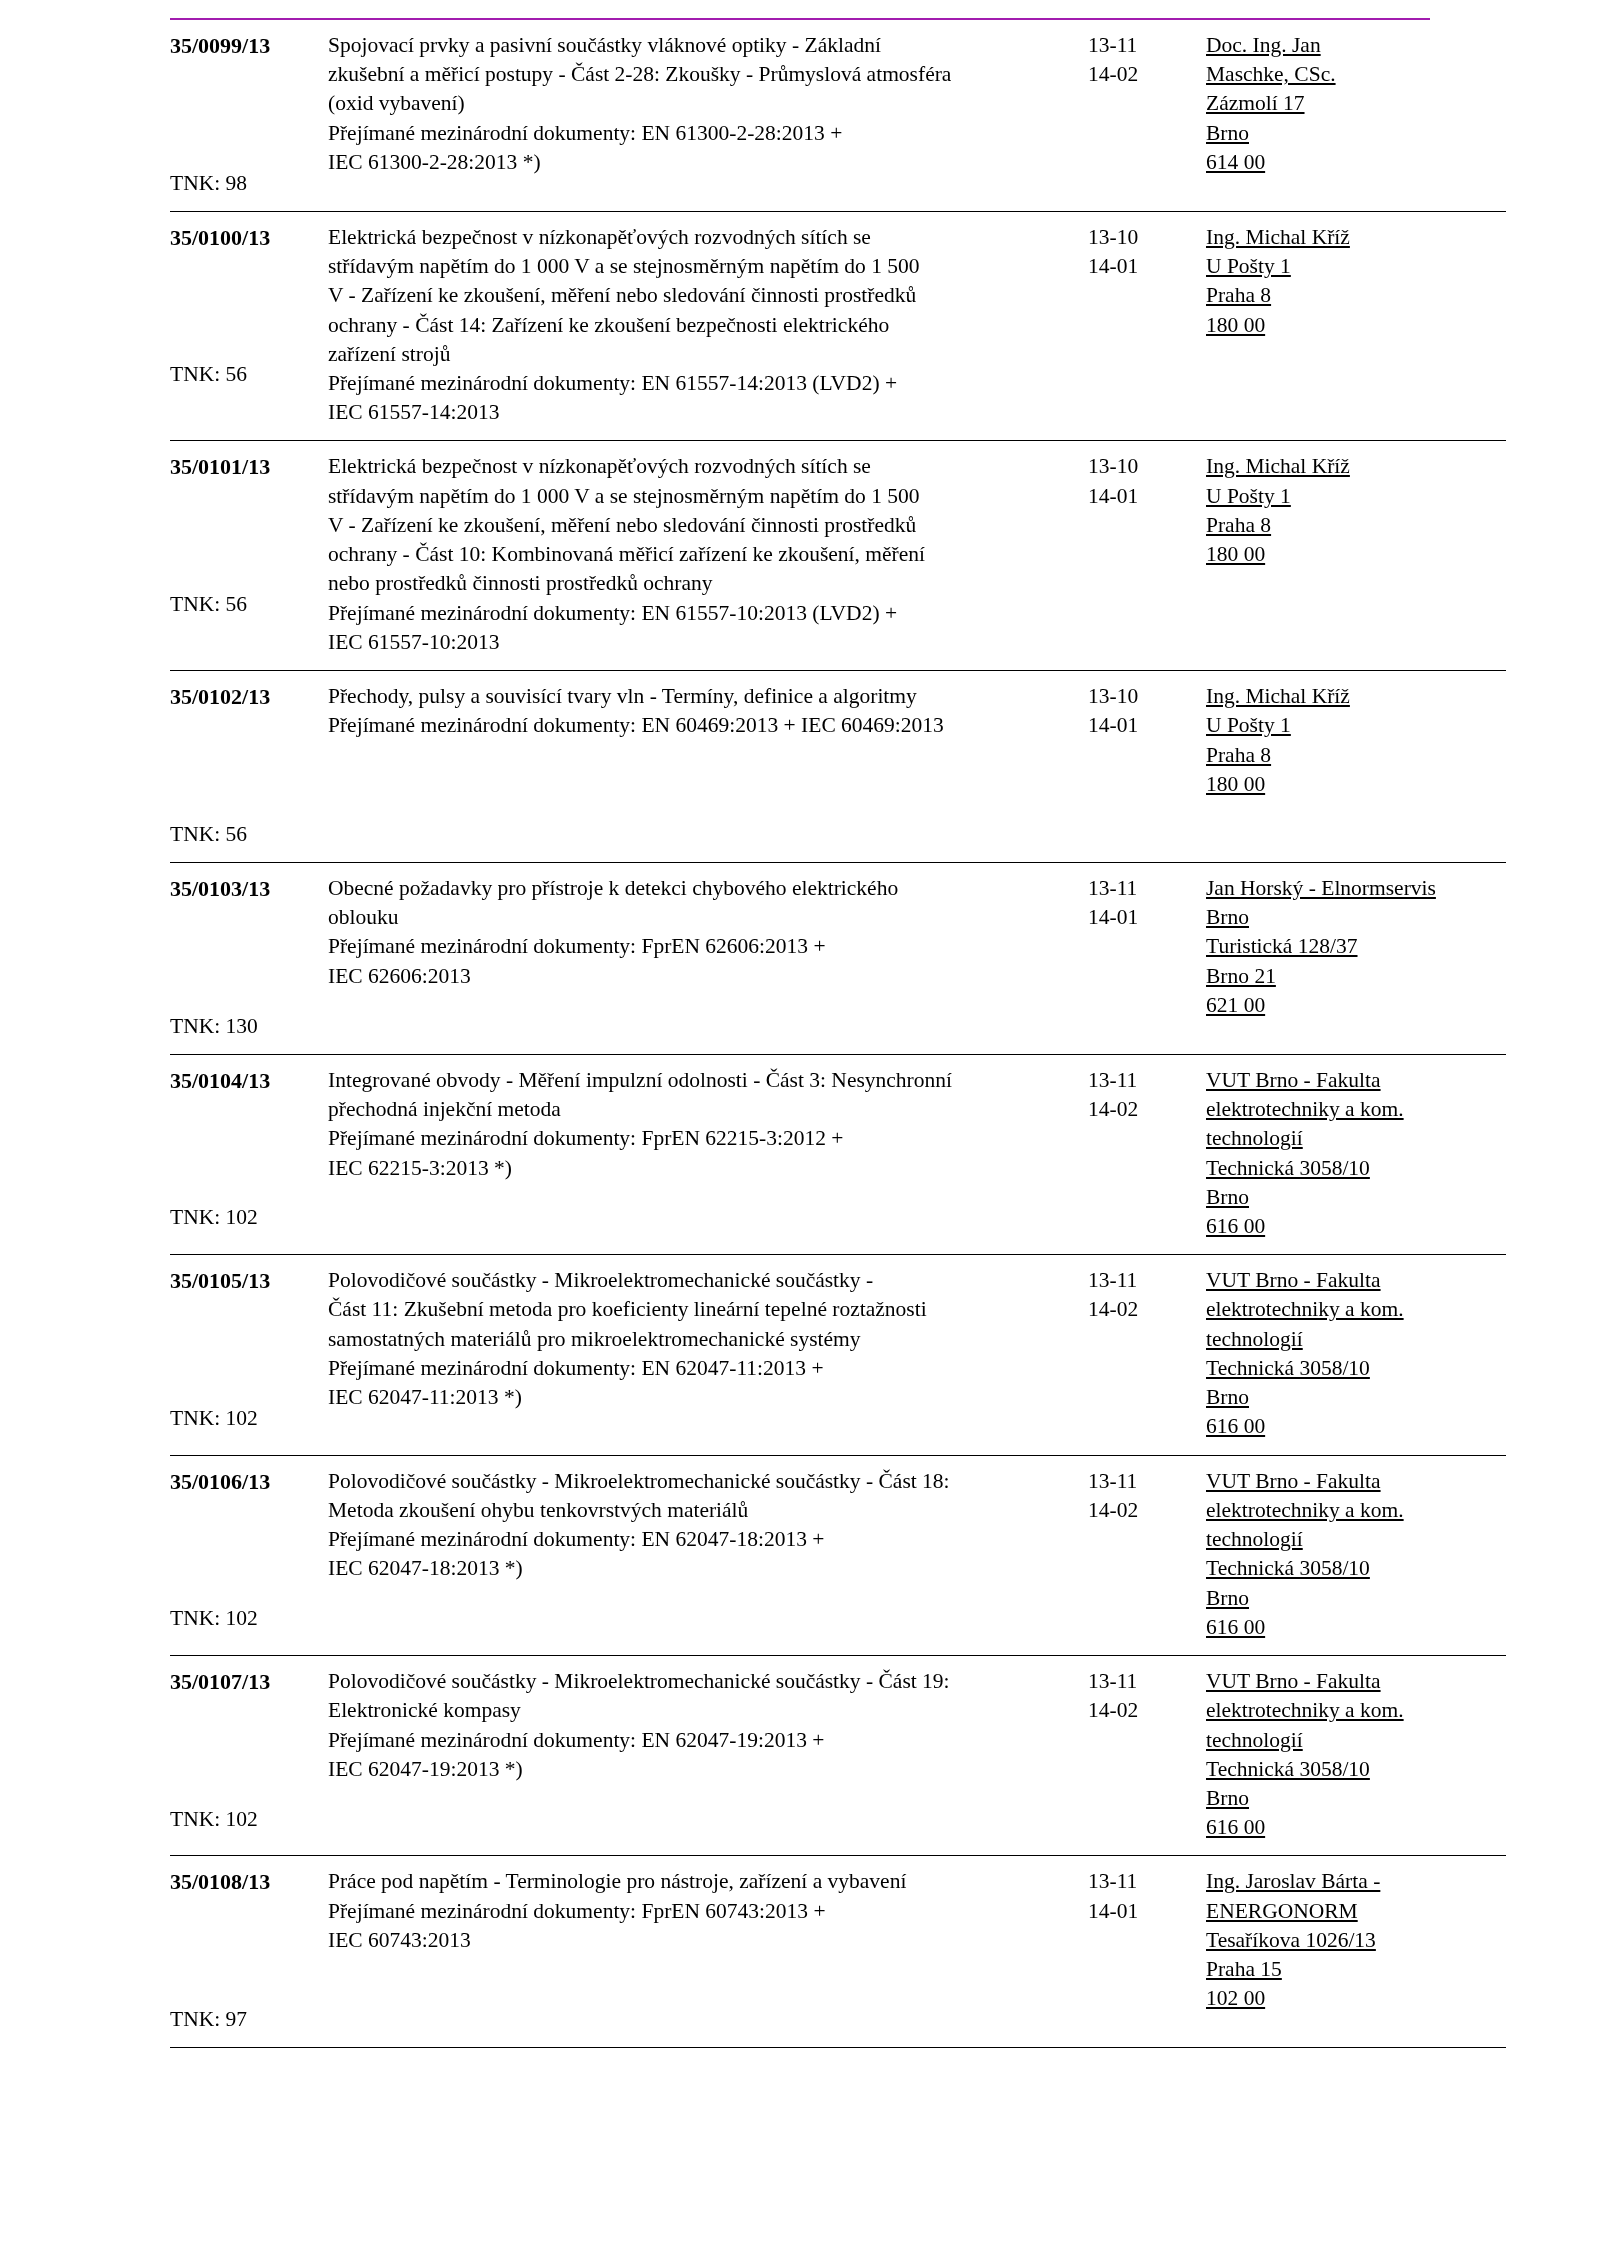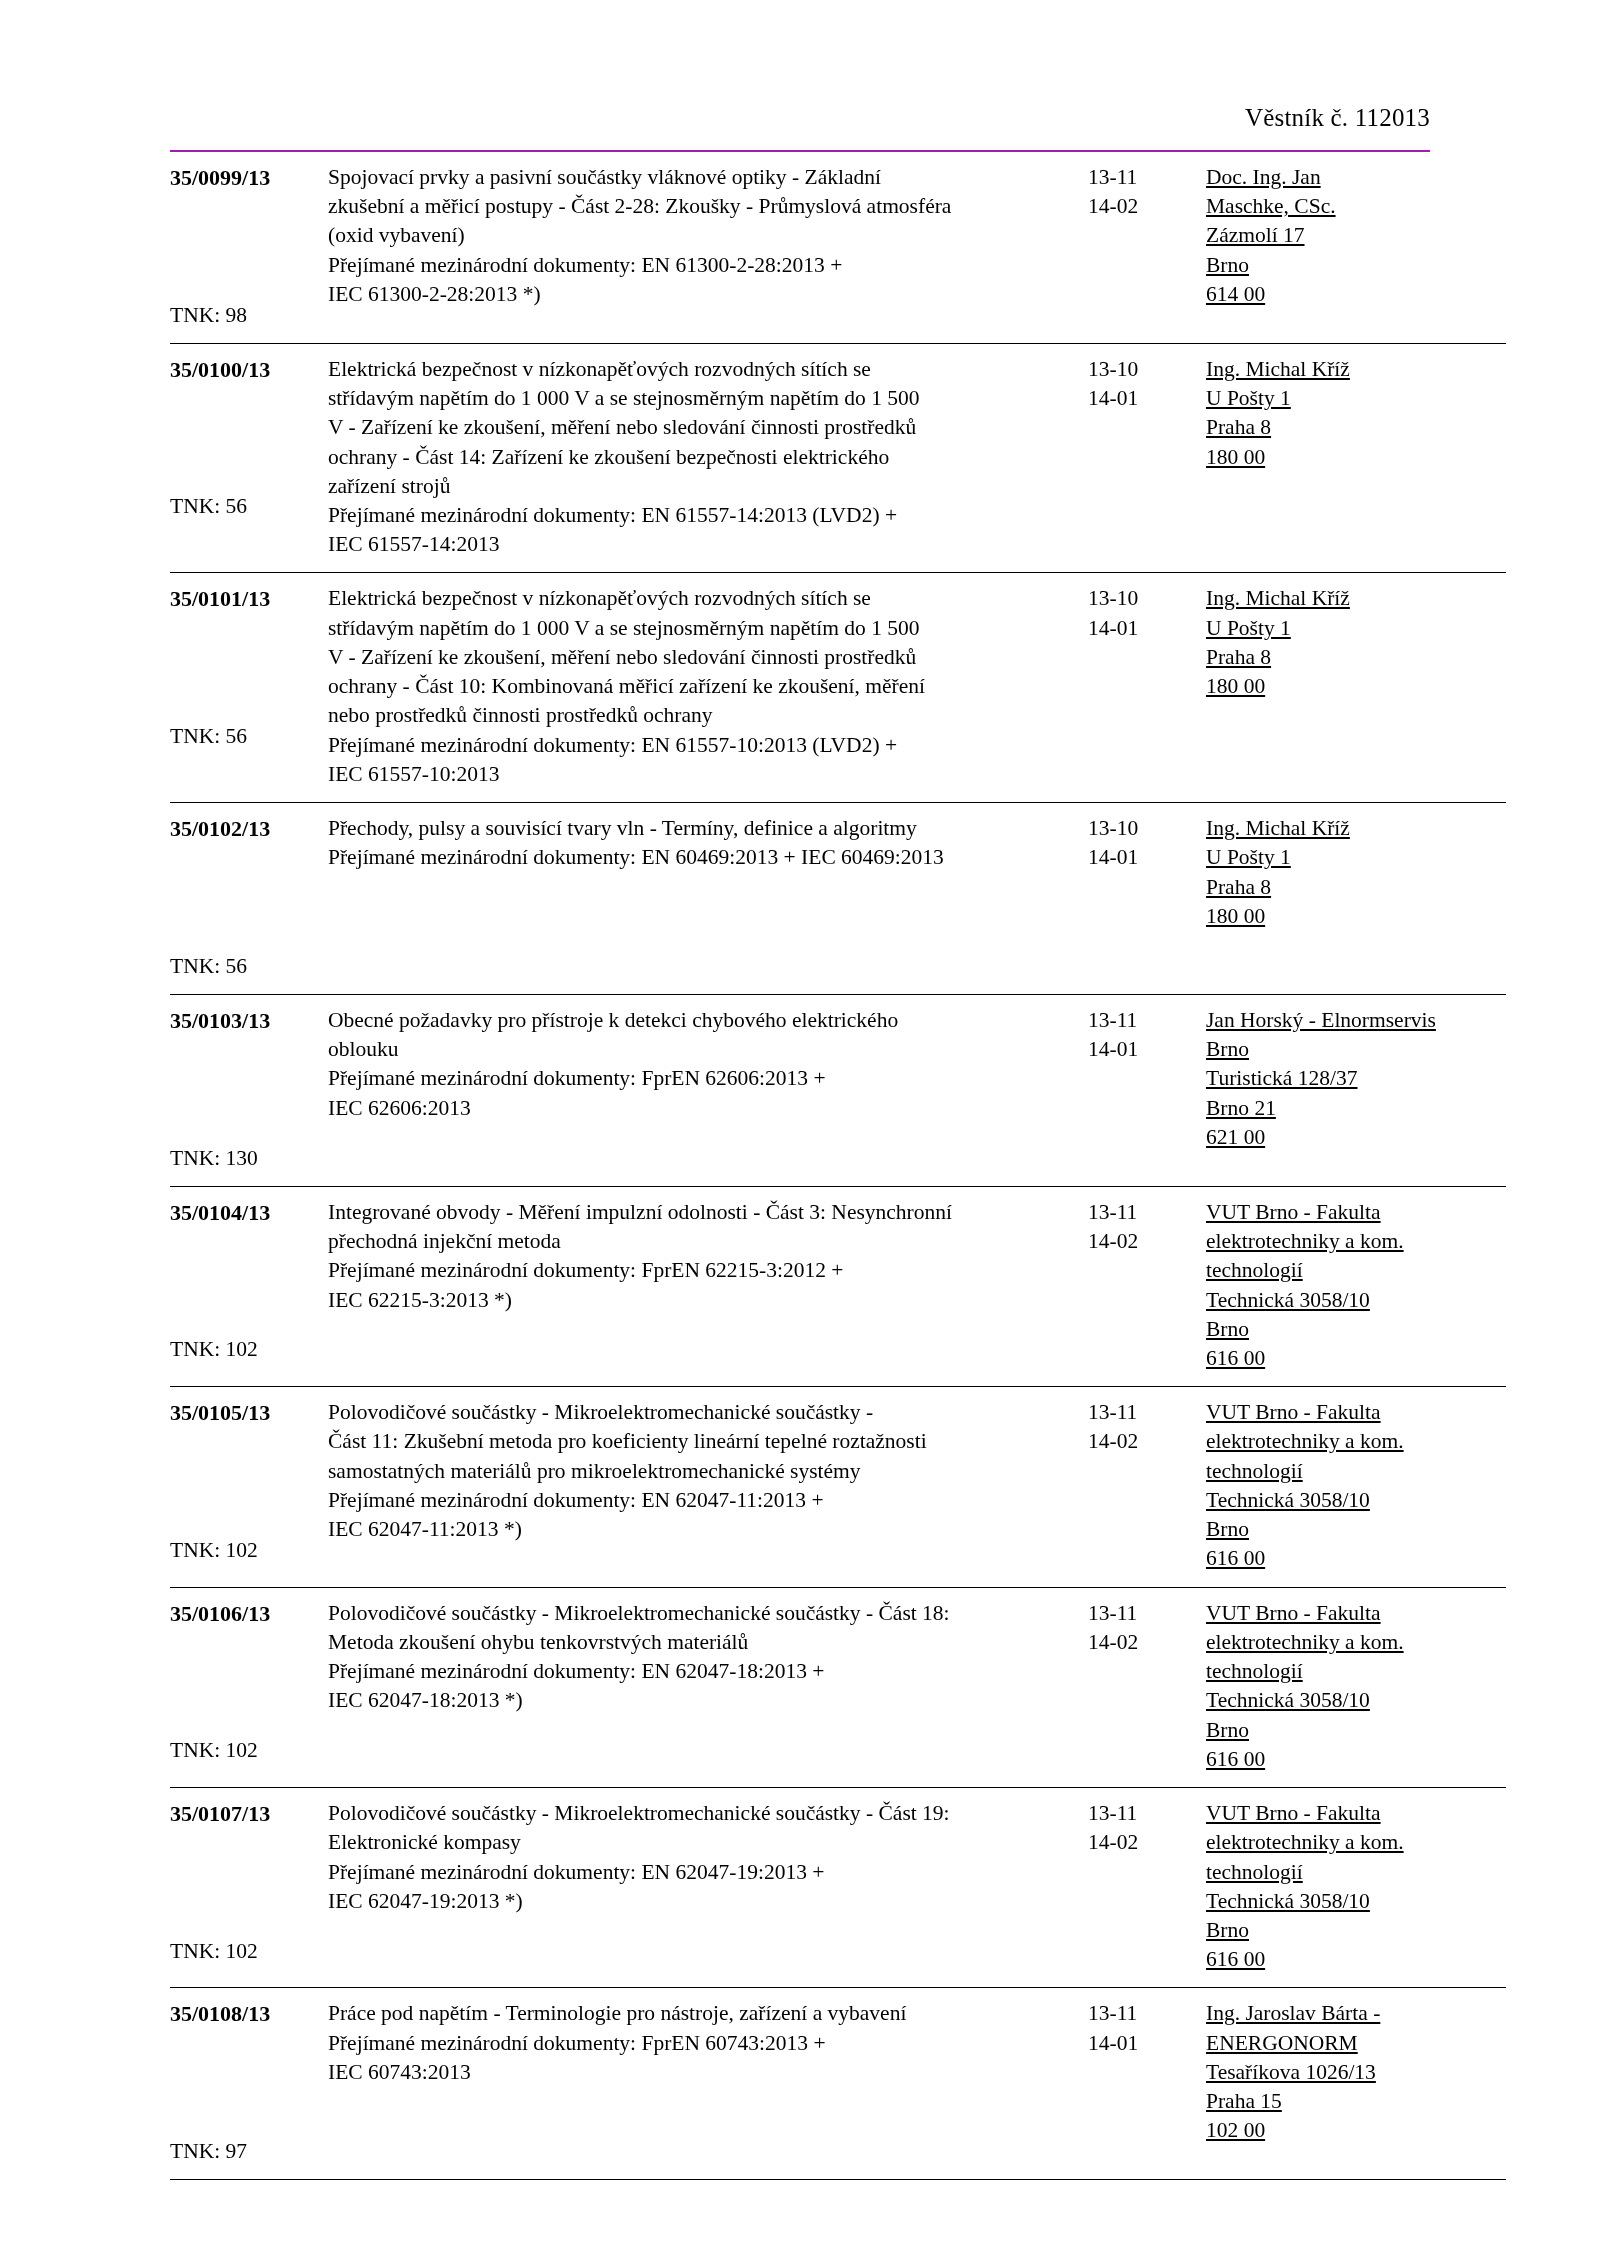--- a/index.html
+++ b/index.html
@@ -87,23 +87,20 @@
     bottom: 120px;
     left: 0;
     right: 0;
   }
 </style>
 </head>
 <body>
 
 <div class="page">
 
-  <div class="header">
-    <span>Věstník č. 112013</span>
-  </div>
 
   <div class="content">
     <table class="entries">
       <tbody>
           <tr>
             <td class="col-code">
               <span class="code">35/0099/13</span>
               <span class="line">&nbsp;</span>
               <span class="line">&nbsp;</span>
               <span class="line">&nbsp;</span>

